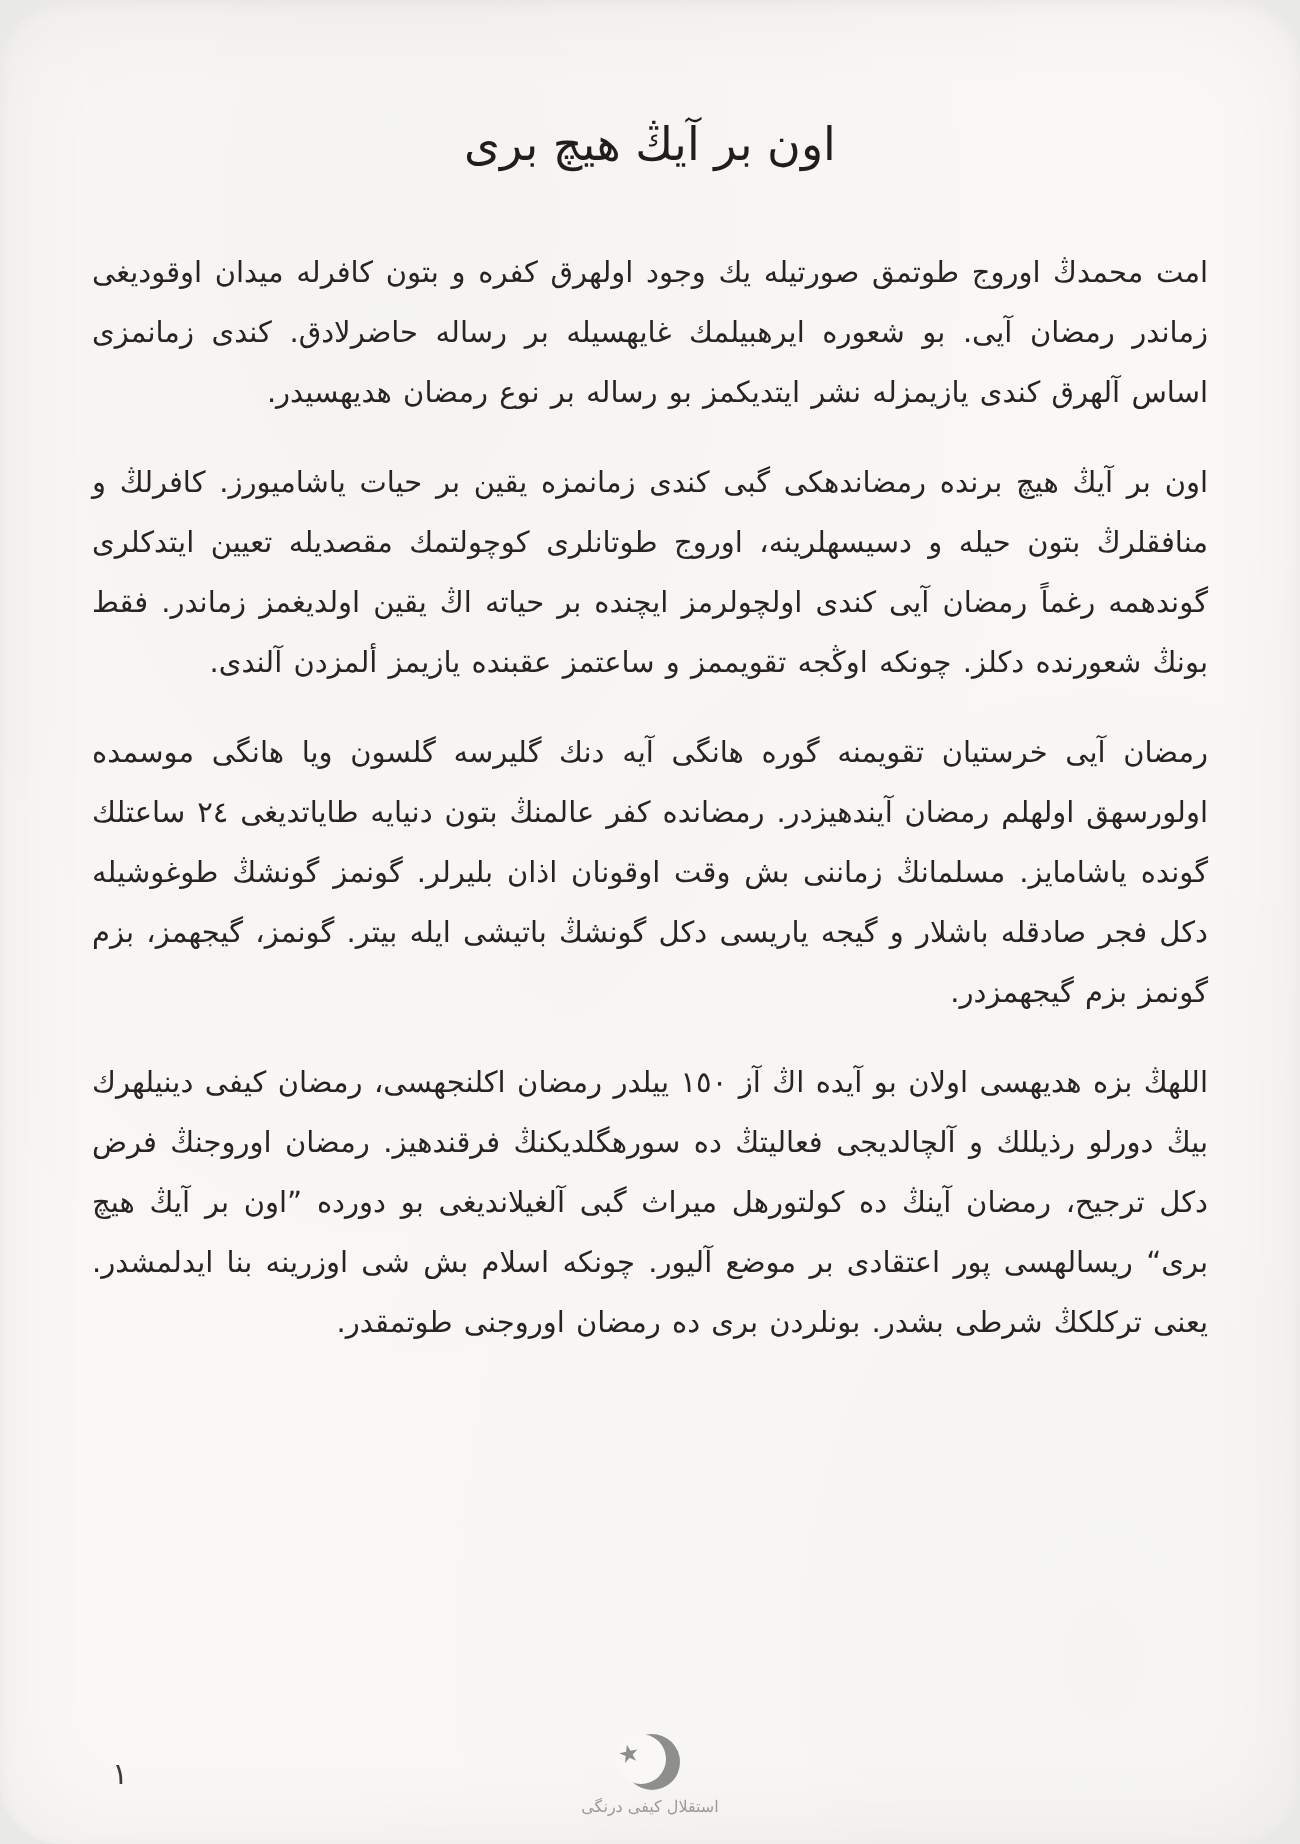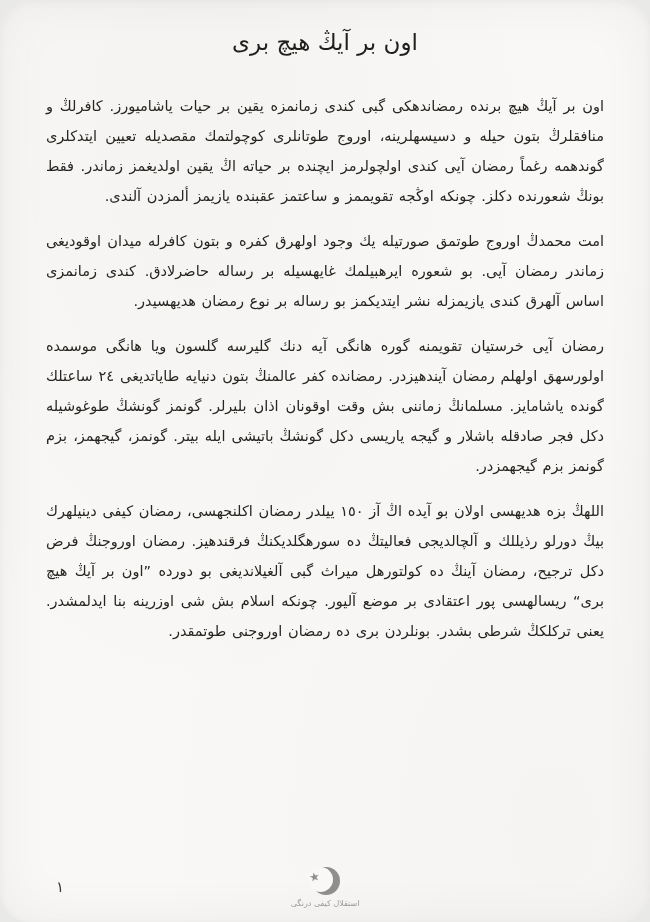--- a/index.html
+++ b/index.html
@@ -6,21 +6,21 @@
     margin: 0;
     padding: 0;
     background: #e9e9e7;
   }
   .page {
     position: relative;
     width: 650px;
     height: 922px;
     margin: 0 auto;
     box-sizing: border-box;
-    padding: 29px 46px 0 46px;
+    padding: 60px 46px 0 46px;
     direction: rtl;
     background:
       radial-gradient(ellipse at 30% 12%, rgba(0,0,0,0.018), transparent 55%),
       radial-gradient(ellipse at 85% 90%, rgba(0,0,0,0.015), transparent 55%),
       #f9f8f6;
     box-shadow: inset 0 0 55px rgba(0,0,0,0.05), inset 0 2px 8px rgba(0,0,0,0.04);
     overflow: hidden;
     font-family: "DejaVu Sans", sans-serif;
     border-radius: 31px;
   }
@@ -99,23 +99,23 @@
     letter-spacing: 0.5px;
   }
 </style>
 </head>
 <body>
 
 <div class="page">
 
   <h1 class="doc-title">اون بر آيڭ هيچ برى</h1>
 
+  <p class="doc-paragraph">امت محمدڭ اوروج طوتمق صورتيله يك وجود اولهرق كفره و بتون كافرله ميدان اوقوديغى زماندر رمضان آيى. بو شعوره ايرهبيلمك غايهسيله بر رساله حاضرلادق. كندى زمانمزى اساس آلهرق كندى يازيمزله نشر ايتديكمز بو رساله بر نوع رمضان هديهسيدر.</p>
+
   <p class="doc-paragraph">اون بر آيڭ هيچ برنده رمضاندهكى گبى كندى زمانمزه يقين بر حيات ياشاميورز. كافرلڭ و منافقلرڭ بتون حيله و دسيسهلرينه، اوروج طوتانلرى كوچولتمك مقصديله تعيين ايتدكلرى گوندهمه رغماً رمضان آيى كندى اولچولرمز ايچنده بر حياته اڭ يقين اولديغمز زماندر. فقط بونڭ شعورنده دكلز. چونكه اوڭجه تقويممز و ساعتمز عقبنده يازيمز ألمزدن آلندى.</p>
-
-  <p class="doc-paragraph">امت محمدڭ اوروج طوتمق صورتيله يك وجود اولهرق كفره و بتون كافرله ميدان اوقوديغى زماندر رمضان آيى. بو شعوره ايرهبيلمك غايهسيله بر رساله حاضرلادق. كندى زمانمزى اساس آلهرق كندى يازيمزله نشر ايتديكمز بو رساله بر نوع رمضان هديهسيدر.</p>
 
   <p class="doc-paragraph">رمضان آيى خرستيان تقويمنه گوره هانگى آيه دنك گليرسه گلسون ويا هانگى موسمده اولورسهق اولهلم رمضان آيندهيزدر. رمضانده كفر عالمنڭ بتون دنيايه طاياتديغى ٢٤ ساعتلك گونده ياشامايز. مسلمانڭ زماننى بش وقت اوقونان اذان بليرلر. گونمز گونشڭ طوغوشيله دكل فجر صادقله باشلار و گيجه ياريسى دكل گونشڭ باتيشى ايله بيتر. گونمز، گيجهمز، بزم گونمز بزم گيجهمزدر.</p>
 
   <p class="doc-paragraph">اللهڭ بزه هديهسى اولان بو آيده اڭ آز ١٥٠ ييلدر رمضان اكلنجهسى، رمضان كيفى دينيلهرك بيڭ دورلو رذيللك و آلچالديجى فعاليتڭ ده سورهگلديكنڭ فرقندهيز. رمضان اوروجنڭ فرض دكل ترجيح، رمضان آينڭ ده كولتورهل ميراث گبى آلغيلانديغى بو دورده ”اون بر آيڭ هيچ برى“ ريسالهسى پور اعتقادى بر موضع آليور. چونكه اسلام بش شى اوزرينه بنا ايدلمشدر. يعنى تركلكڭ شرطى بشدر. بونلردن برى ده رمضان اوروجنى طوتمقدر.</p>
 
   <div class="footer-pagenum">١</div>
 
   <div class="footer-logo">
     <div class="crescent-star">
       <div class="crescent"></div>

